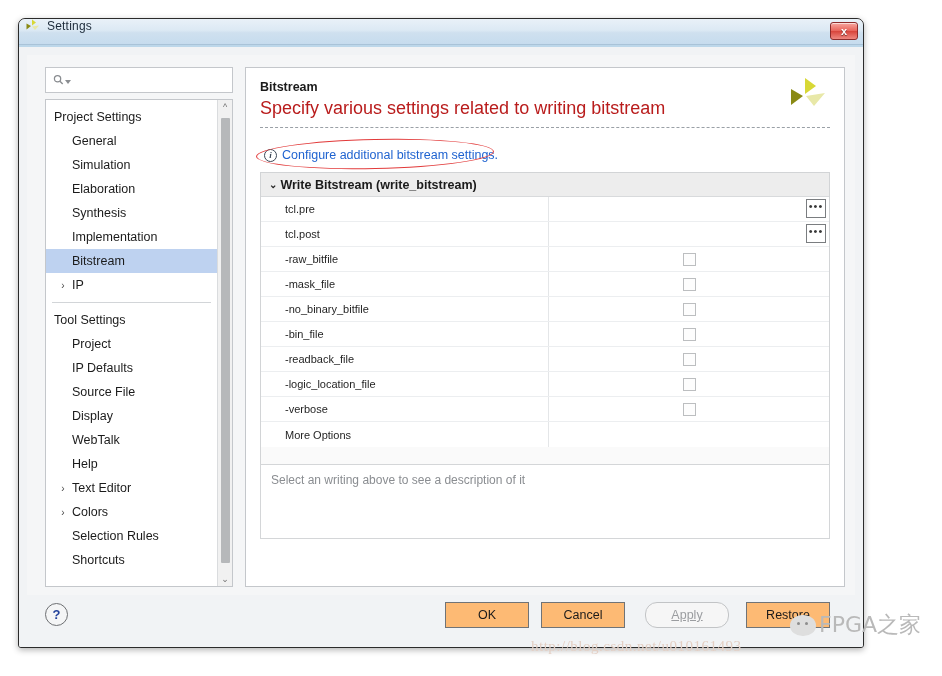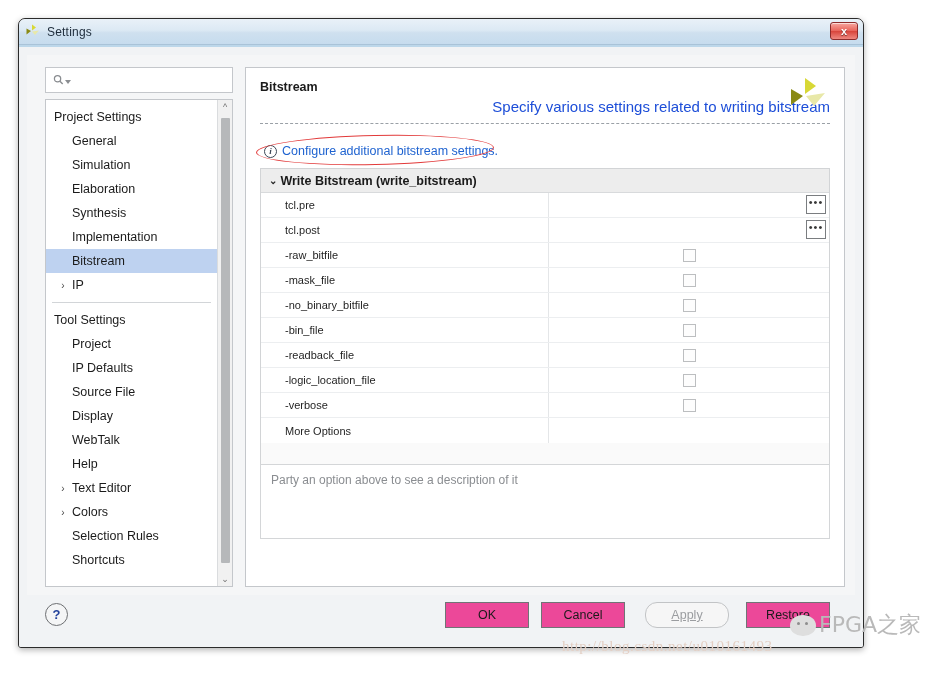--- a/index.html
+++ b/index.html
@@ -21,21 +21,21 @@
     background: #eef1f4;
     box-shadow: 0 2px 6px rgba(0,0,0,0.30);
     overflow: hidden;
   }
   .titlebar {
     position: relative;
     height: 26px;
     background: linear-gradient(to bottom, #e9f1f8 0%, #dce9f4 45%, #cfe0ef 55%, #c6dcee 100%);
     border-bottom: 1px solid #a9c3d8;
     border-radius: 6px 6px 0 0;
-    display: flex; align-items: center;
+    display: flex; align-items: flex-start;
     padding: 0 4px 0 6px;
   }
   .title-text {
     font-size: 12px; color: #1d2b3a; margin-left: 6px;
     letter-spacing: .2px;
   }
   .vivado-logo-small { width: 16px; height: 15px; display:block; }
   .close-btn {
     position:absolute; right:5px; top:3px;
     width: 28px; height: 18px;
@@ -119,21 +119,21 @@
     background:#b6b8ba; border-radius:1px;
   }
 
   
   .right-panel {
     position:absolute; left:218px; top:12px; right:10px; bottom:8px;
     background:#ffffff; border:1px solid #c4c7cb;
   }
   .panel-head { position:relative; padding:12px 14px 6px 14px; }
   .panel-title { font-size:12.5px; font-weight:bold; color:#1b1b1b; }
-  .panel-sub { font-size:15px; color:#1d4ed8; margin-top:4px;text-align:right; }
+  .panel-sub { font-size:18px; color:#b91c1c; margin-top:4px; }
   .vivado-logo-big { position:absolute; right:16px; top:8px; width:42px; height:40px; }
   .dashed-rule {
     border-top: 1px dashed #9aa0a6; margin: 8px 0 0 0;
   }
 
   .link-row {
     display:flex; align-items:center; gap:5px;
     padding: 14px 0 10px 18px; position:relative;
   }
   .info-icon {
@@ -198,35 +198,35 @@
   
   .footer { position:absolute; left:0; right:0; bottom:0; height:52px; }
   .help-btn {
     position:absolute; left:26px; top:8px;
     width:23px; height:23px; border:1px solid #6d6f72; border-radius:50%;
     background:#f4f5f6; color:#22419b; font-size:13px; font-weight:bold;
     display:flex; align-items:center; justify-content:center;
   }
   .btn {
     position:absolute; top:7px; height:26px; width:84px;
-    border:1px solid #707376; background:#ec4899;
+    border:1px solid #707376; background:#fdba74;
     font-size:12.5px; color:#1b1b1b;
     display:flex; align-items:center; justify-content:center;
     font-family:"Liberation Sans",sans-serif;
   }
   .btn.disabled { color:#9b9da0; border-color:#c2c4c6; background:#f6f6f6; }
   .btn-ok { left: 426px; }
   .btn-cancel { left: 522px; }
   .btn-apply { left: 626px; border-radius: 12px; }
   .btn-restore { left: 727px; }
   .underline-a { text-decoration: underline; }
 
   
   .wm-url {
-    position:absolute; left:562px; top:638px;
+    position:absolute; left:531px; top:638px;
     font-family:"Liberation Serif", serif; font-size:15px;
     color:#e3cfc4; letter-spacing:.5px; white-space:nowrap;
   }
   .wm-brand {
     position:absolute; left:790px; top:610px;
     font-size:22px; color:#b9b9b9; white-space:nowrap;
     display:flex; align-items:center; gap:2px;
     font-family:"DejaVu Sans", sans-serif;
     text-align:right;
   }
@@ -423,21 +423,21 @@
                 </div>
                 <div class="opt-row">
                   <div class="opt-name">More Options</div>
                   <div class="opt-val"></div>
                 </div>
               </div>
             <div class="opt-filler"></div>
           </div>
 
           <div class="desc-box">
-            <span>Party an option above to see a description of it</span>
+            <span>Select an writing above to see a description of it</span>
           </div>
         </div>
 
       </div>
 
       <div class="footer">
         <div class="help-btn">?</div>
         <div class="btn btn-ok">OK</div>
         <div class="btn btn-cancel">Cancel</div>
         <div class="btn btn-apply disabled">

